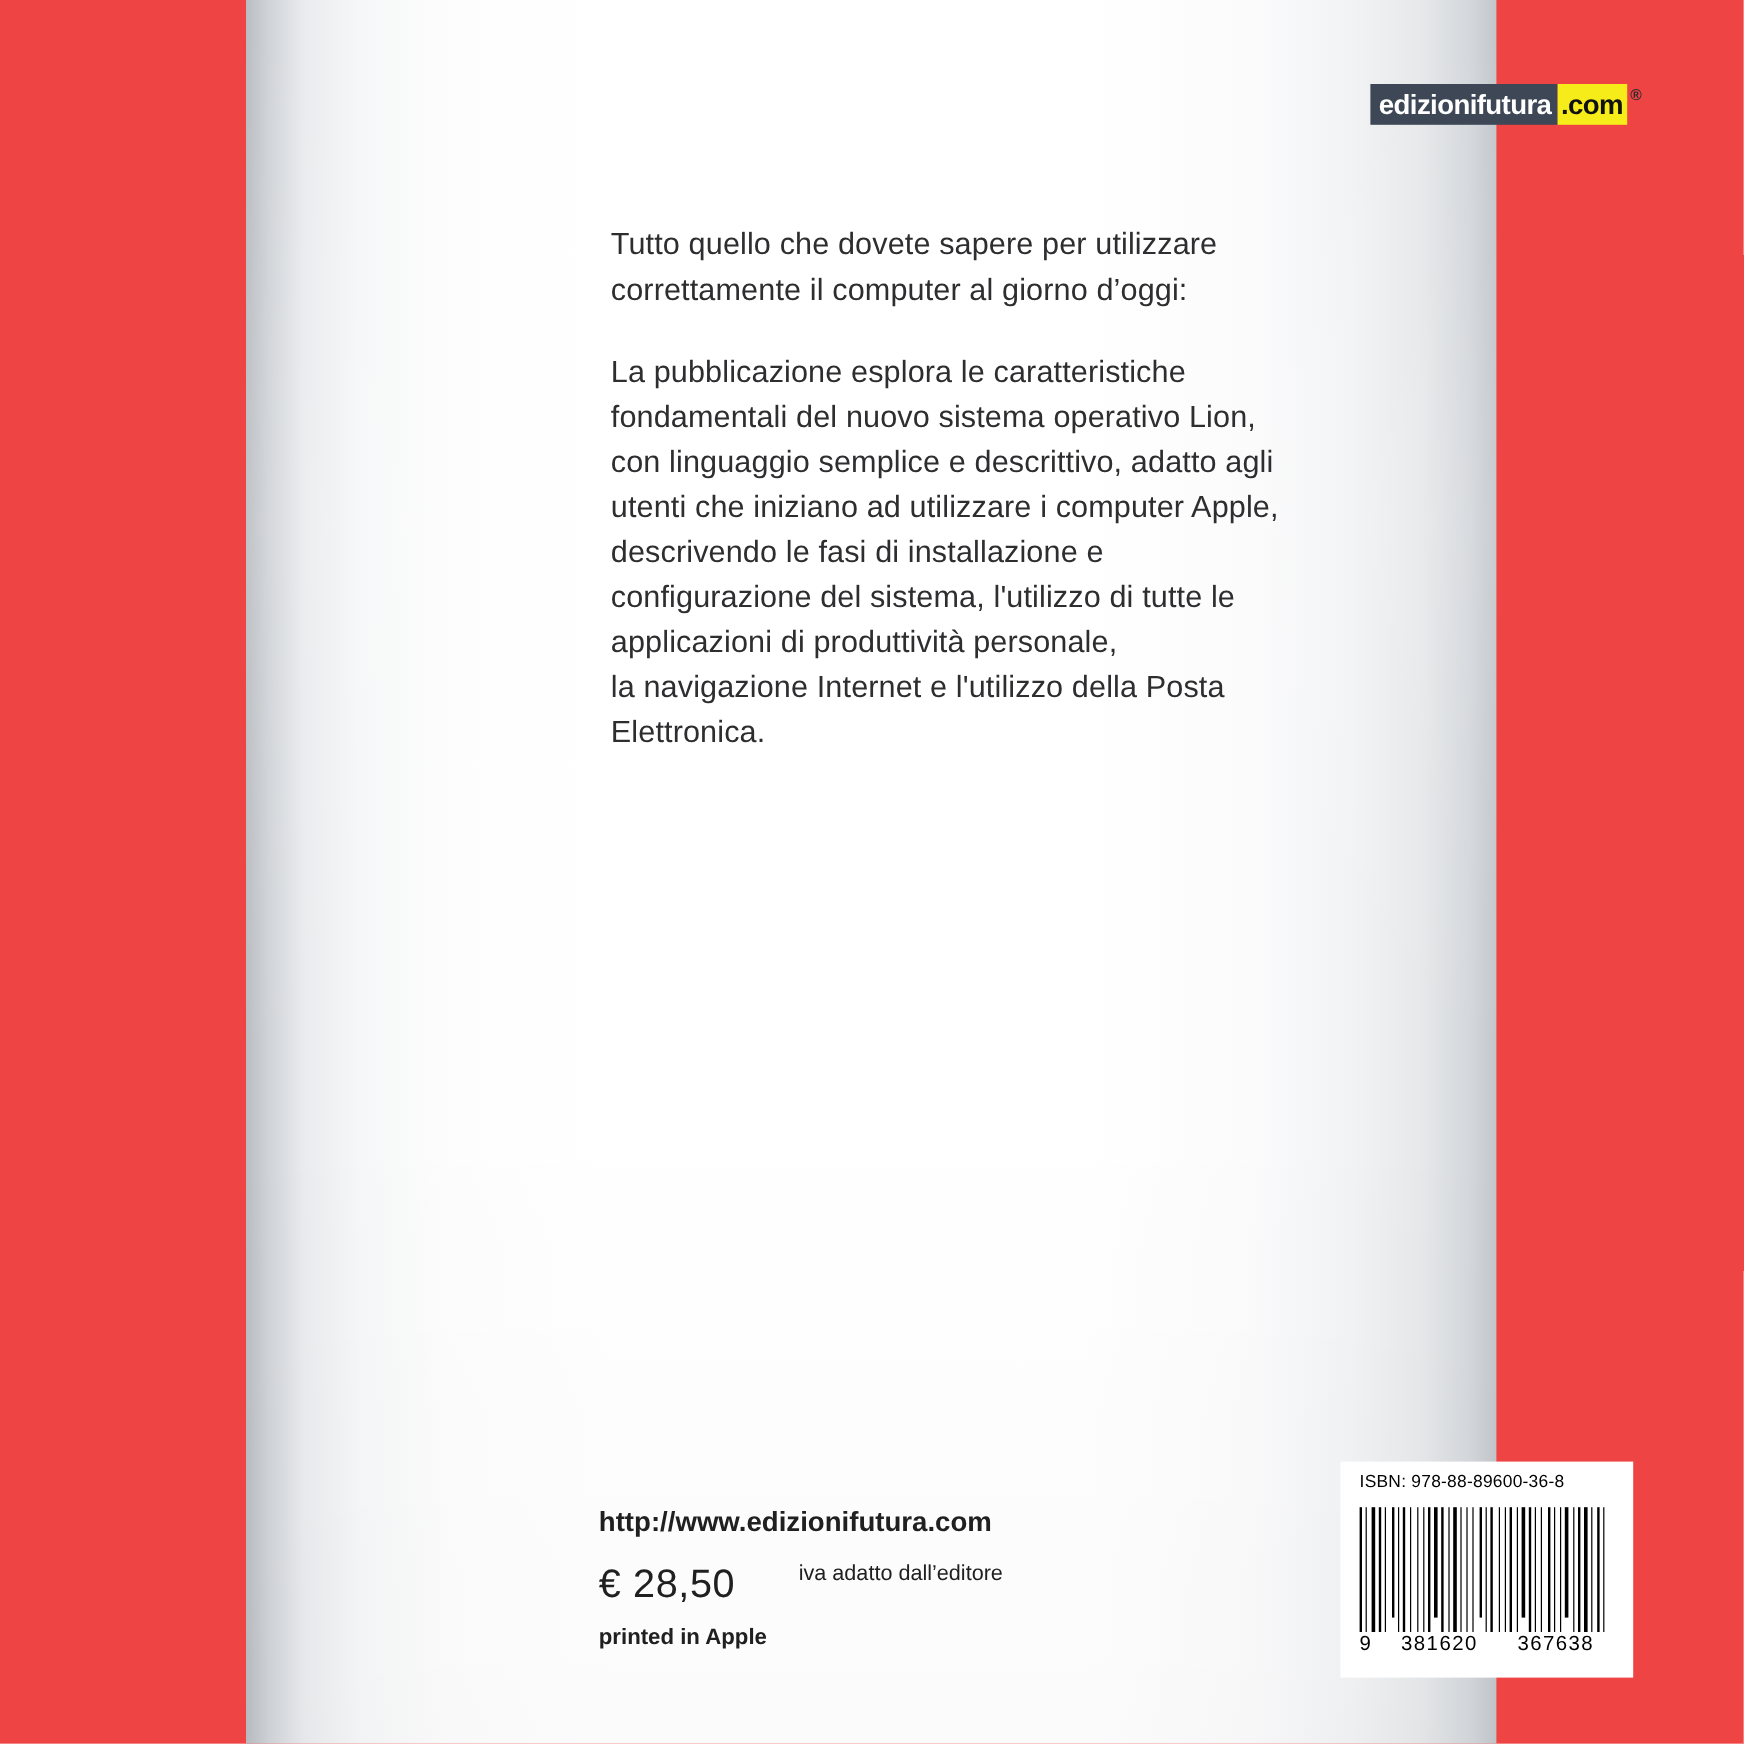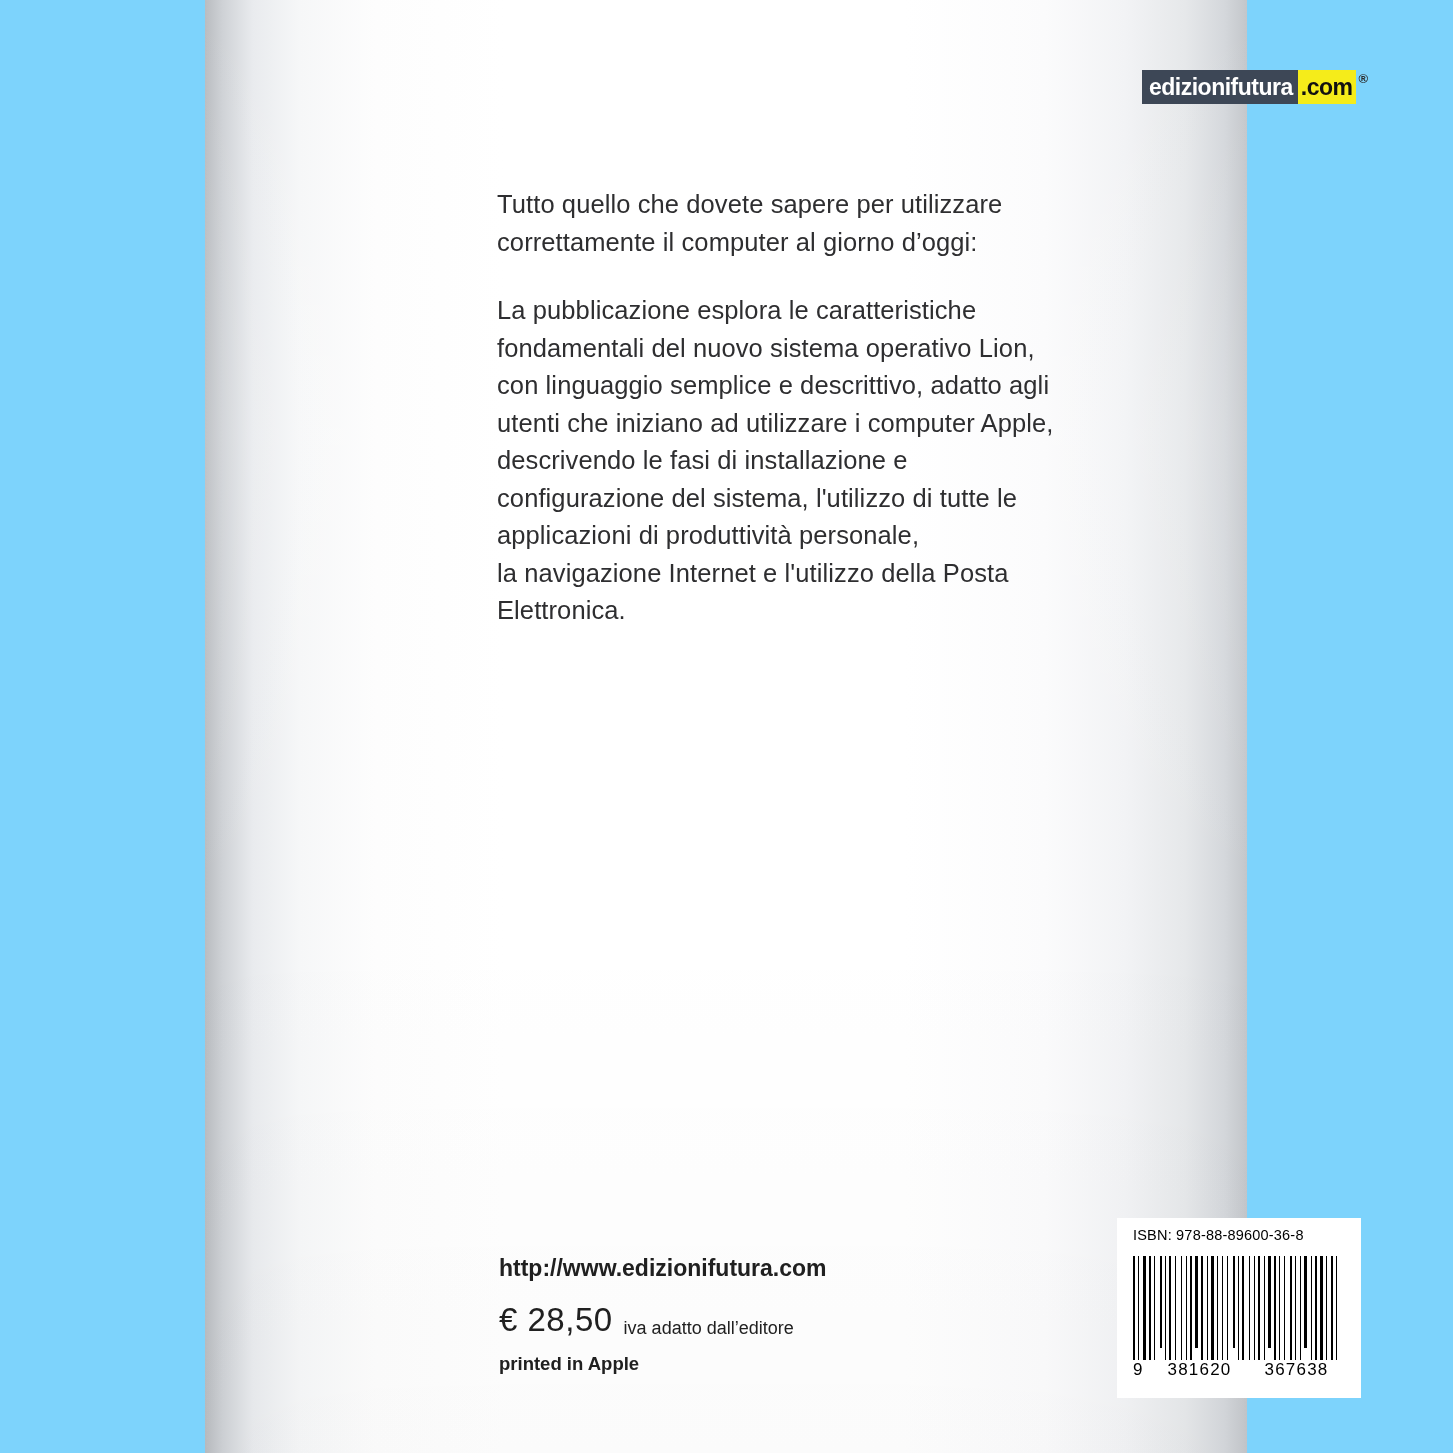--- a/index.html
+++ b/index.html
@@ -12,21 +12,21 @@
     height: 1453px;
     font-family: "Liberation Sans", sans-serif;
     overflow: hidden;
   }
 
   
   #page {
     position: relative;
     width: 1453px;
     height: 1453px;
-    background: #7dd3fc;
+    background: #ef4444;
   }
 
   
   #cover {
     position: absolute;
     left: 205px;
     top: 0px;
     width: 1042px;
     height: 1453px;
     background:
@@ -94,43 +94,44 @@
     left: 292px;
     top: 186px;
     width: 690px;
     z-index: 2;
     color: #2e2e30;
     font-size: 25.5px;
     line-height: 37.5px;
     letter-spacing: 0.1px;
   }
   #blurb p {
-    margin: 0 0 31px 0;
+    margin: 0 0 31px 12px;
     white-space: pre-line;
   }
   #blurb p:last-child { margin-bottom: 0; }
 
   
   #footer {
     position: absolute;
     left: 294px;
     top: 1255px;
     z-index: 2;
     color: #202020;
   }
   #footer .site {
     font-size: 23px;
     font-weight: bold;
     letter-spacing: 0px;
     margin-bottom: 19px;
   }
   #footer .price-row {
     display: flex;
-    align-items: flex-end;
+    align-items: flex-start;
     margin-bottom: 14px;
+    gap: 42px;
   }
   #footer .price {
     font-size: 33px;
     font-weight: normal;
     letter-spacing: 0.5px;
   }
   #footer .vat {
     font-size: 18px;
     margin-left: 11px;
   }

